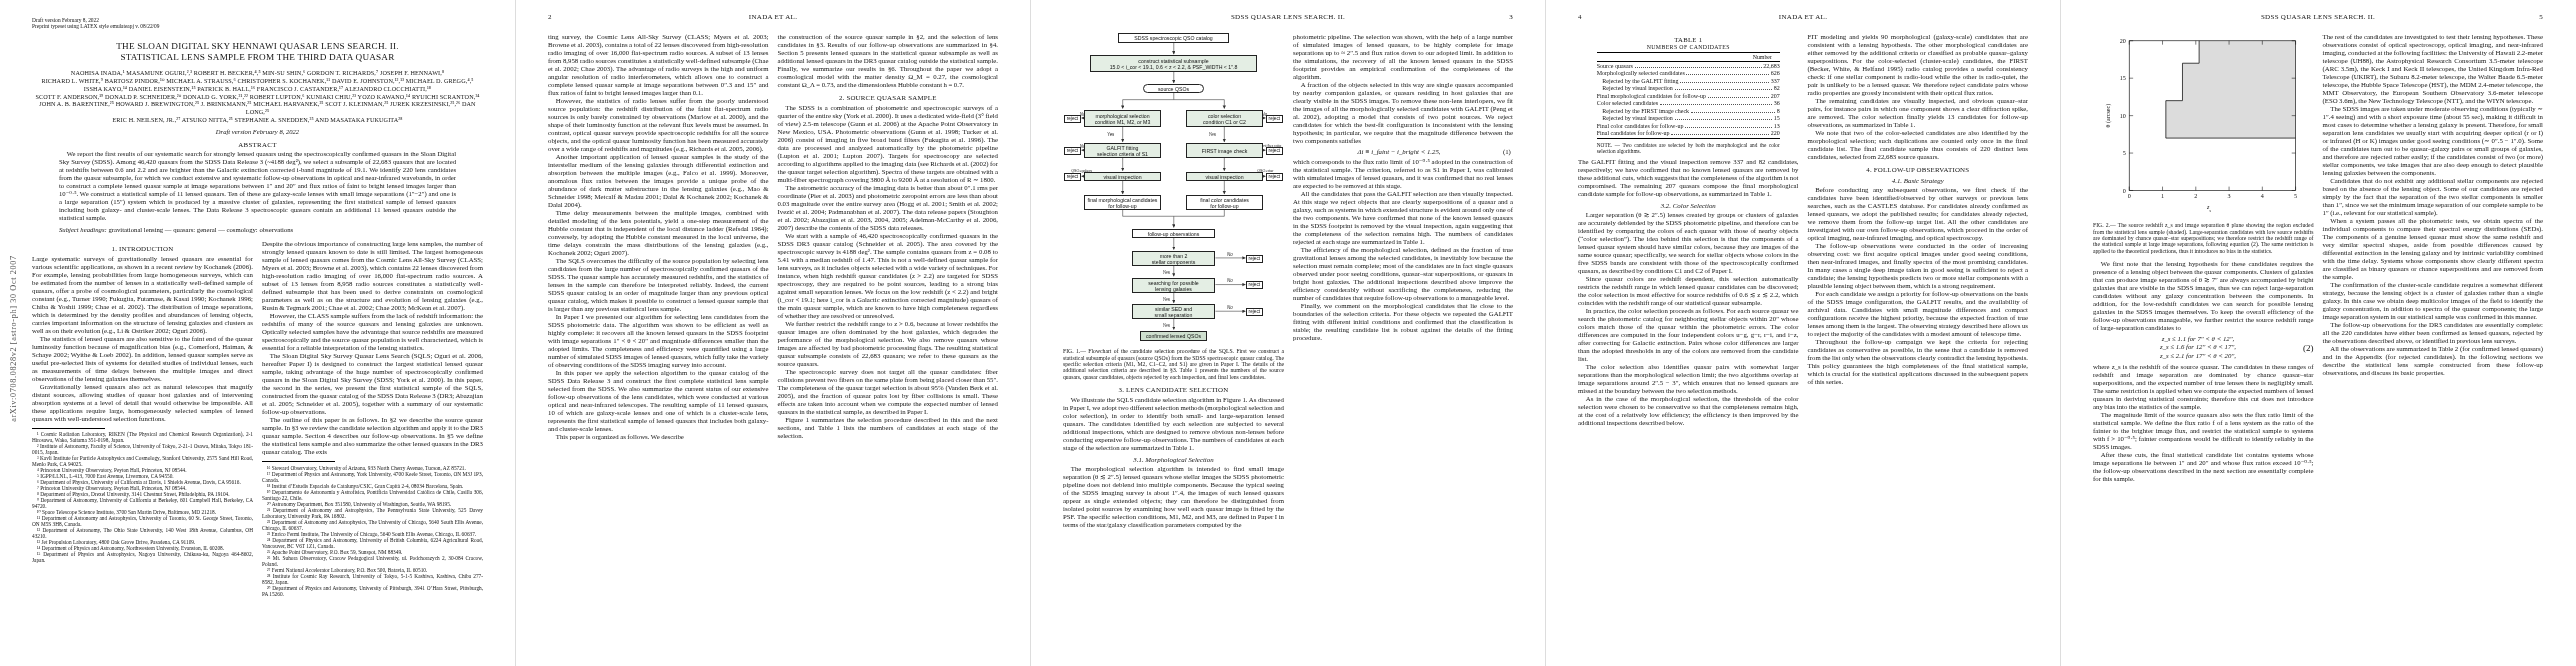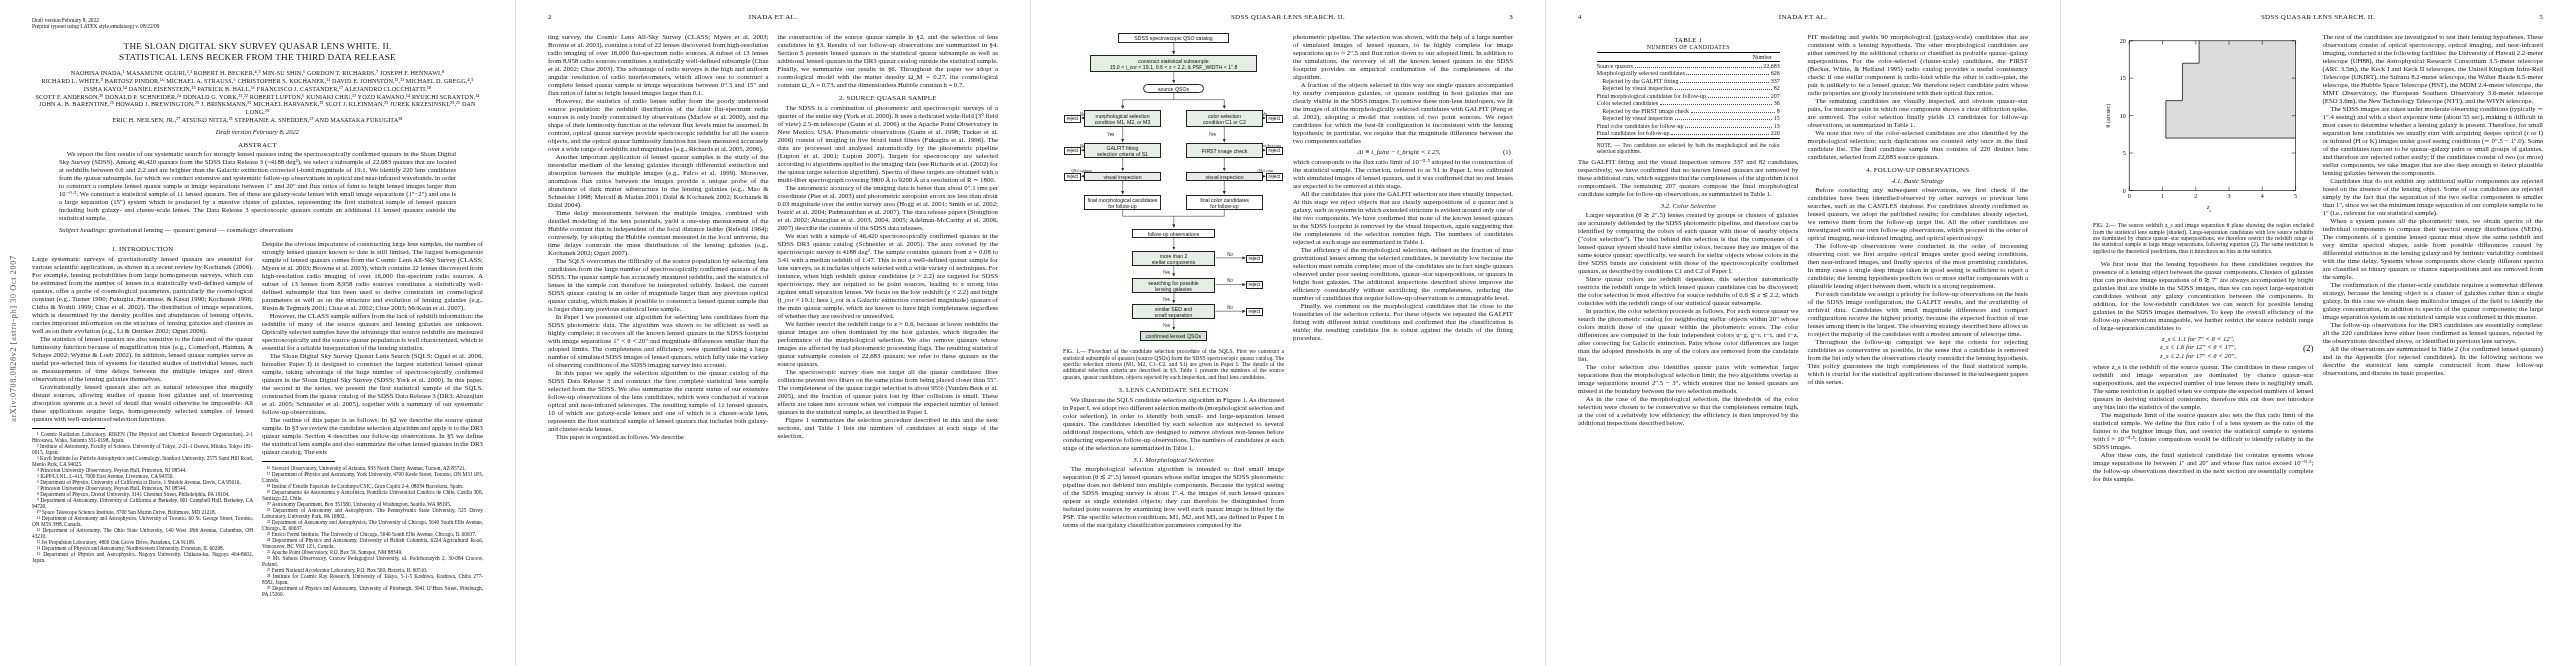--- a/index.html
+++ b/index.html
@@ -83,22 +83,22 @@
 </head>
 <body>
 
 <div class="page">
   <div class="arxiv">arXiv:0708.0828v2  [astro-ph]  30 Oct 2007</div>
   <div class="draft">
     <div>Draft version February 8, 2022</div>
     <div>Preprint typeset using LATEX style emulateapj v. 08/22/09</div>
   </div>
   <div class="title">
-    <div>THE SLOAN DIGITAL SKY SURVEY QUASAR LENS WHITE. II.</div>
-    <div>STATISTICAL LENS BECKER FROM THE THIRD DATA RELEASE</div>
+    <div>THE SLOAN DIGITAL SKY HENNAWI QUASAR LENS SEARCH. II.</div>
+    <div>STATISTICAL LENS SAMPLE FROM THE THIRD DATA QUASAR</div>
   </div>
   <div class="authors">
     <div>NAOHISA INADA,¹ MASAMUNE OGURI,²,³ ROBERT H. BECKER,⁴,⁵ MIN-SU SHIN,⁶ GORDON T. RICHARDS,⁷ JOSEPH F. HENNAWI,⁸</div>
     <div>RICHARD L. WHITE,⁹ BARTOSZ PINDOR,¹⁰ MICHAEL A. STRAUSS,⁶ CHRISTOPHER S. KOCHANEK,¹¹ DAVID E. JOHNSTON,¹²,¹³ MICHAEL D. GREGG,⁴,⁵</div>
     <div>ISSHA KAYO,¹⁴ DANIEL EISENSTEIN,¹⁵ PATRICK B. HALL,¹⁶ FRANCISCO J. CASTANDER,¹⁷ ALEJANDRO CLOCCHIATTI,¹⁸</div>
     <div>SCOTT F. ANDERSON,¹⁹ DONALD P. SCHNEIDER,²⁰ DONALD G. YORK,²¹,²² ROBERT LUPTON,⁶ KUNIAKI CHIU,²³ YOZO KAWANO,¹⁴ RYUICHI SCRANTON,²⁴</div>
     <div>JOHN A. B. BARENTINE,²⁵ HOWARD J. BREWINGTON,²⁵ J. BRINKMANN,²⁵ MICHAEL HARVANEK,²⁵ SCOT J. KLEINMAN,²⁵ JUREK KRZESINSKI,²⁵,²⁶ DAN LONG,²⁵</div>
     <div>ERIC H. NEILSEN, JR.,²⁷ ATSUKO NITTA,²⁵ STEPHANIE A. SNEDDEN,²⁵ AND MASATAKA FUKUGITA²⁸</div>
   </div>
   <div class="dateline">Draft version February 8, 2022</div>

